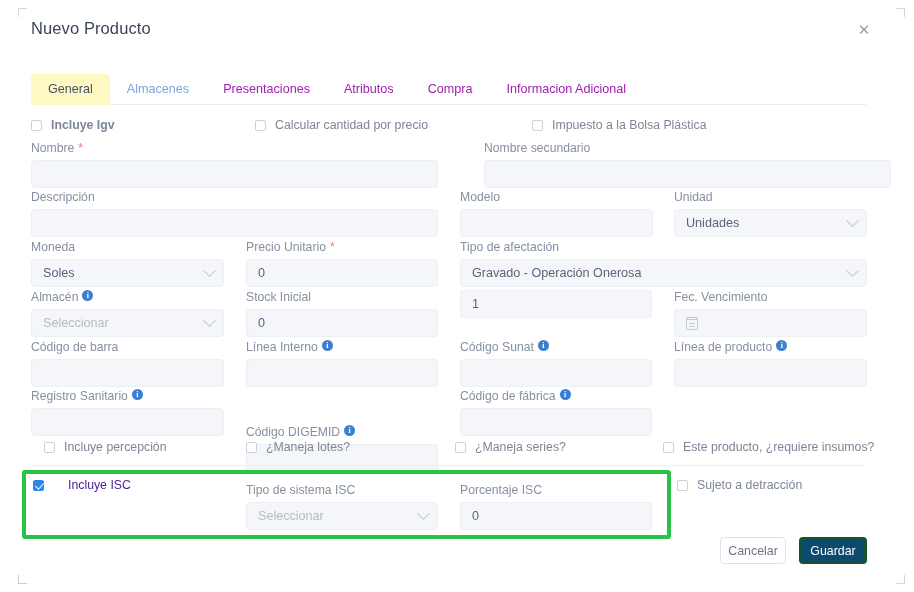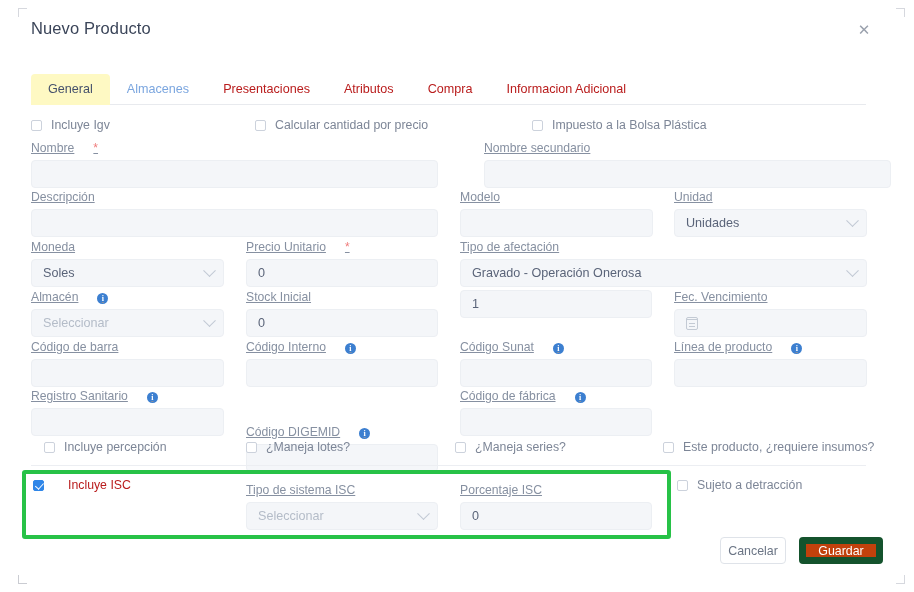--- a/index.html
+++ b/index.html
@@ -31,21 +31,21 @@
   }
 
   
   .tabs {
     position: absolute; left: 31px; top: 74px; right: 48px;
     height: 31px; display: flex; align-items: stretch;
     border-bottom: 1px solid #e8eaee;
   }
   .tab {
     padding: 0 17px; height: 31px; line-height: 31px;
-    font-size: 12.6px; color: #b91c1c; cursor: pointer;
+    font-size: 12.6px; color: #a21caf; cursor: pointer;
     border-radius: 4px 4px 0 0; white-space: nowrap;
   }
   .tab.active { background: #fef9c3; color: #44506b; }
   .tab.accent { color: #7ba6df; }
 
   
   .cbrow { position: absolute; display: flex; align-items: center; }
   .cbox {
     width: 11px; height: 11px; border: 1px solid #ccd2dc; border-radius: 2px;
     background: #fff; flex: none; cursor: pointer; position: relative;
@@ -55,21 +55,21 @@
     content: ""; position: absolute; left: 3px; top: 0.5px;
     width: 3.5px; height: 7px; border: solid #fff; border-width: 0 1.6px 1.6px 0;
     transform: rotate(42deg);
   }
   .cblabel { margin-left: 9px; font-size: 12.3px; color: #7d8697; white-space: nowrap; }
 
   
   .field { position: absolute; }
   .flabel {
     font-size: 12.2px; color: #8690a1; margin-bottom: 5px;
-    display: flex; align-items: flex-end; gap: 19px; white-space: nowrap; text-decoration: underline;
+    display: flex; align-items: flex-start; gap: 4px; white-space: nowrap;
   }
   .req { color: #ef7b7b; font-size: 12px; }
   .ibox {
     height: 28px; background: #f4f6f9; border: 1px solid #eceff3; border-radius: 4px;
     display: flex; align-items: center; padding: 0 11px;
     font-size: 12.6px; color: #5a6479;
   }
   .ibox.empty { background: #f4f6f9; }
   .ibox.placeholder { color: #b4bcc8; }
   .sel { justify-content: space-between; padding-right: 9px; cursor: pointer; }
@@ -105,21 +105,21 @@
     border: 4px solid #27c247; border-radius: 3px; pointer-events: none;
   }
 
   
   .btn {
     position: absolute; height: 27px; border-radius: 4px; font-size: 12.4px;
     display: flex; align-items: center; justify-content: center; cursor: pointer;
     font-family: "Liberation Sans", sans-serif;
   }
   .btn-cancel { background: #fff; border: 1px solid #dfe3e9; color: #6b7585; width: 66px; }
-  .btn-save  { background: #c2410c; border: 7px solid #14532d; color: #fff; width: 84px; }
+  .btn-save  { background: #0c4a6e; border: 3px solid #14532d; color: #fff; width: 68px; }
 </style>
 </head>
 <body>
 
 <div class="page">
 
   <div class="corner tl"></div>
   <div class="corner tr"></div>
   <div class="corner bl"></div>
   <div class="corner br"></div>
@@ -129,21 +129,21 @@
 
   <div class="tabs">
     <div class="tab active">General</div>
     <div class="tab accent">Almacenes</div>
     <div class="tab">Presentaciones</div>
     <div class="tab">Atributos</div>
     <div class="tab">Compra</div>
     <div class="tab">Informacion Adicional</div>
   </div>
 
-  <div class="cbrow" style="left:31px; top:118px;">
+  <div class="cbrow" style="left:31px; top:118px;font-weight:bold;">
     <span class="cbox"></span>
     <span class="cblabel">Incluye Igv</span>
   </div>
   <div class="cbrow" style="left:246px; top:118px;padding-left:9px;">
     <span class="cbox"></span>
     <span class="cblabel">Calcular cantidad por precio</span>
   </div>
   <div class="cbrow" style="left:532px; top:118px;">
     <span class="cbox"></span>
     <span class="cblabel">Impuesto a la Bolsa Plástica</span>
@@ -256,21 +256,21 @@
   <div class="field" style="left:31px; top:340px; width:193px;">
     <div class="flabel">
       <span>Código de barra</span>
     </div>
     <div class="ibox empty">
         <span></span>
       </div>
   </div>
   <div class="field" style="left:246px; top:340px; width:192px;">
     <div class="flabel">
-      <span>Código Interno</span>
+      <span>Línea Interno</span>
       <span class="info-icon">i</span>
     </div>
     <div class="ibox empty">
         <span></span>
       </div>
   </div>
   <div class="field" style="left:460px; top:340px; width:192px;">
     <div class="flabel">
       <span>Código Sunat</span>
       <span class="info-icon">i</span>
@@ -331,21 +331,21 @@
   </div>
   <div class="cbrow" style="left:663px; top:440px;">
     <span class="cbox"></span>
     <span class="cblabel">Este producto, ¿requiere insumos?</span>
   </div>
 
   <div class="divider" style="top:465px;"></div>
 
   <div class="cbrow" style="left:33px; top:478px;">
     <span class="cbox checked"></span>
-    <span class="cblabel" style="color:#b91c1c;margin-left:24px;">Incluye ISC</span>
+    <span class="cblabel" style="color:#4c1d95;margin-left:24px;">Incluye ISC</span>
   </div>
 
   <div class="field" style="left:246px; top:483px; width:192px;">
     <div class="flabel">
       <span>Tipo de sistema ISC</span>
     </div>
     <div class="ibox sel placeholder">
       <span>Seleccionar</span>
       <span class="chev"></span>
     </div>

